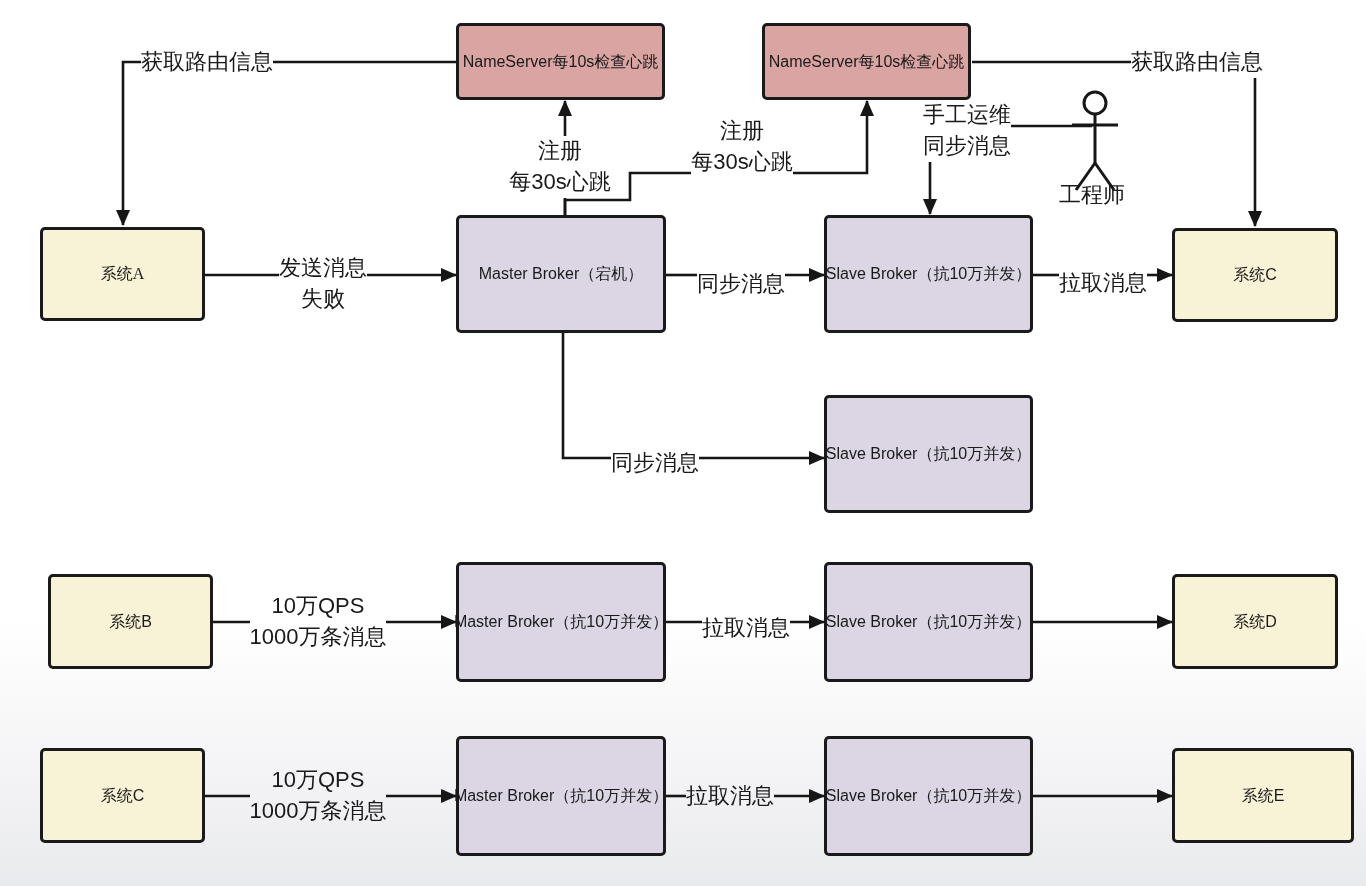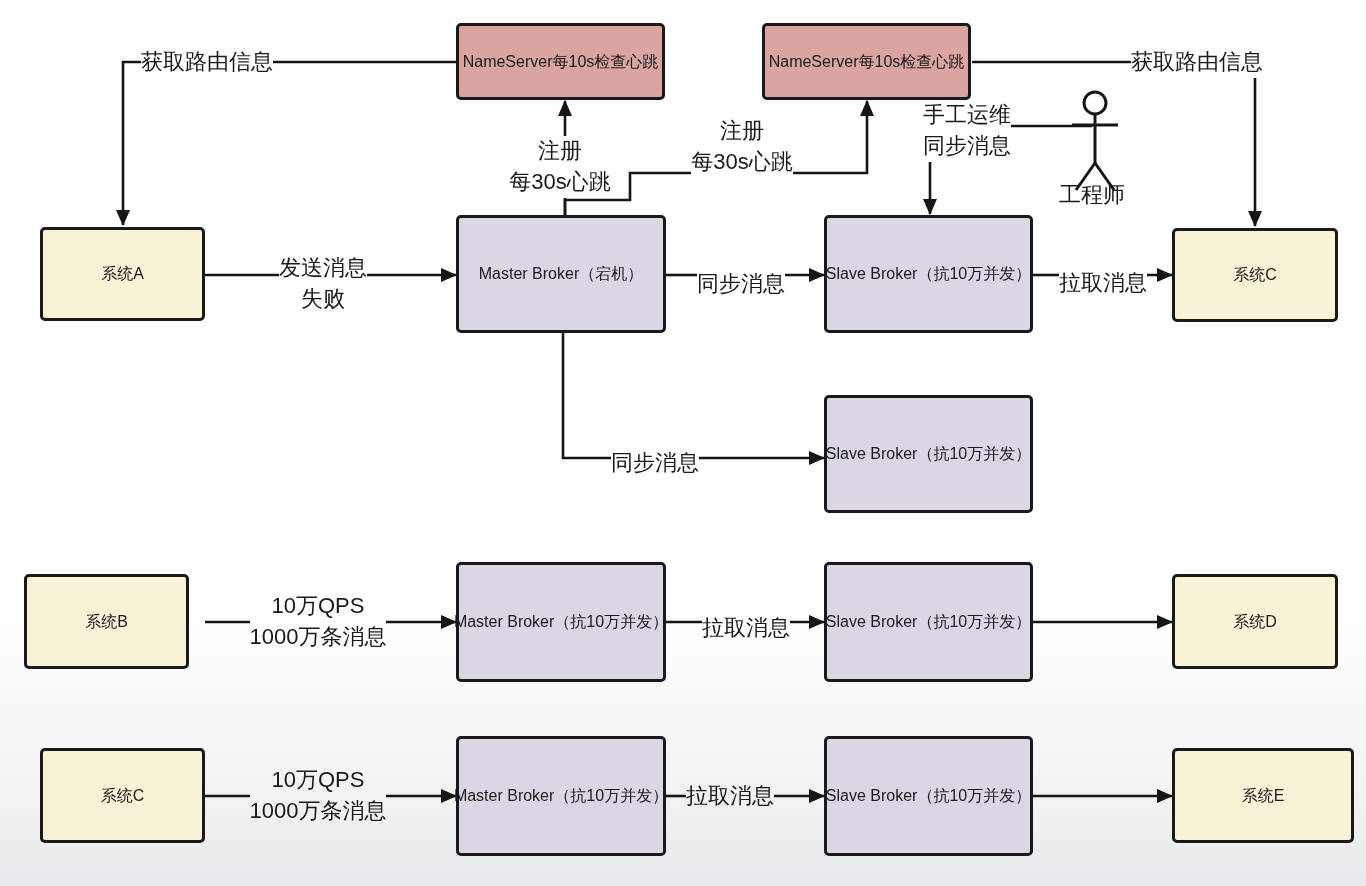--- a/index.html
+++ b/index.html
@@ -91,41 +91,41 @@
 
   <div class="node" style="left: 456px; top: 23px; width: 209px; height: 77px; background: rgb(217, 164, 161);">
     <span>NameServer</span>
     <span>每10s检查心跳</span>
   </div>
   <div class="node" style="left: 762px; top: 23px; width: 209px; height: 77px; background: rgb(217, 164, 161);">
     <span>NameServer</span>
     <span>每10s检查心跳</span>
   </div>
 
-  <div class="node" style="left: 40px; top: 227px; width: 165px; height: 94px; background: rgb(248, 243, 214);">
+  <div class="node" style="left: 40px; top: 227px; width: 165px; height: 94px; background: rgb(248, 243, 214); font-family: Liberation Serif, serif;">
     <span>系统A</span>
   </div>
   <div class="node" style="left: 456px; top: 215px; width: 210px; height: 118px; background: rgb(219, 213, 228);">
     <span>Master Broker</span>
     <span>（宕机）</span>
   </div>
   <div class="node" style="left: 824px; top: 215px; width: 209px; height: 118px; background: rgb(219, 213, 228);">
     <span>Slave Broker</span>
     <span>（抗10万并发）</span>
   </div>
   <div class="node" style="left: 1172px; top: 228px; width: 166px; height: 94px; background: rgb(248, 243, 214);">
     <span>系统C</span>
   </div>
 
   <div class="node" style="left: 824px; top: 395px; width: 209px; height: 118px; background: rgb(219, 213, 228);">
     <span>Slave Broker</span>
     <span>（抗10万并发）</span>
   </div>
 
-  <div class="node" style="left: 24px; top: 574px; width: 165px; height: 95px; background: rgb(248, 243, 214);">
+  <div class="node" style="left: 48px; top: 574px; width: 165px; height: 95px; background: rgb(248, 243, 214);">
     <span>系统B</span>
   </div>
   <div class="node" style="left: 456px; top: 562px; width: 210px; height: 120px; background: rgb(219, 213, 228);">
     <span>Master Broker</span>
     <span>（抗10万并发）</span>
   </div>
   <div class="node" style="left: 824px; top: 562px; width: 209px; height: 120px; background: rgb(219, 213, 228);">
     <span>Slave Broker</span>
     <span>（抗10万并发）</span>
   </div>

